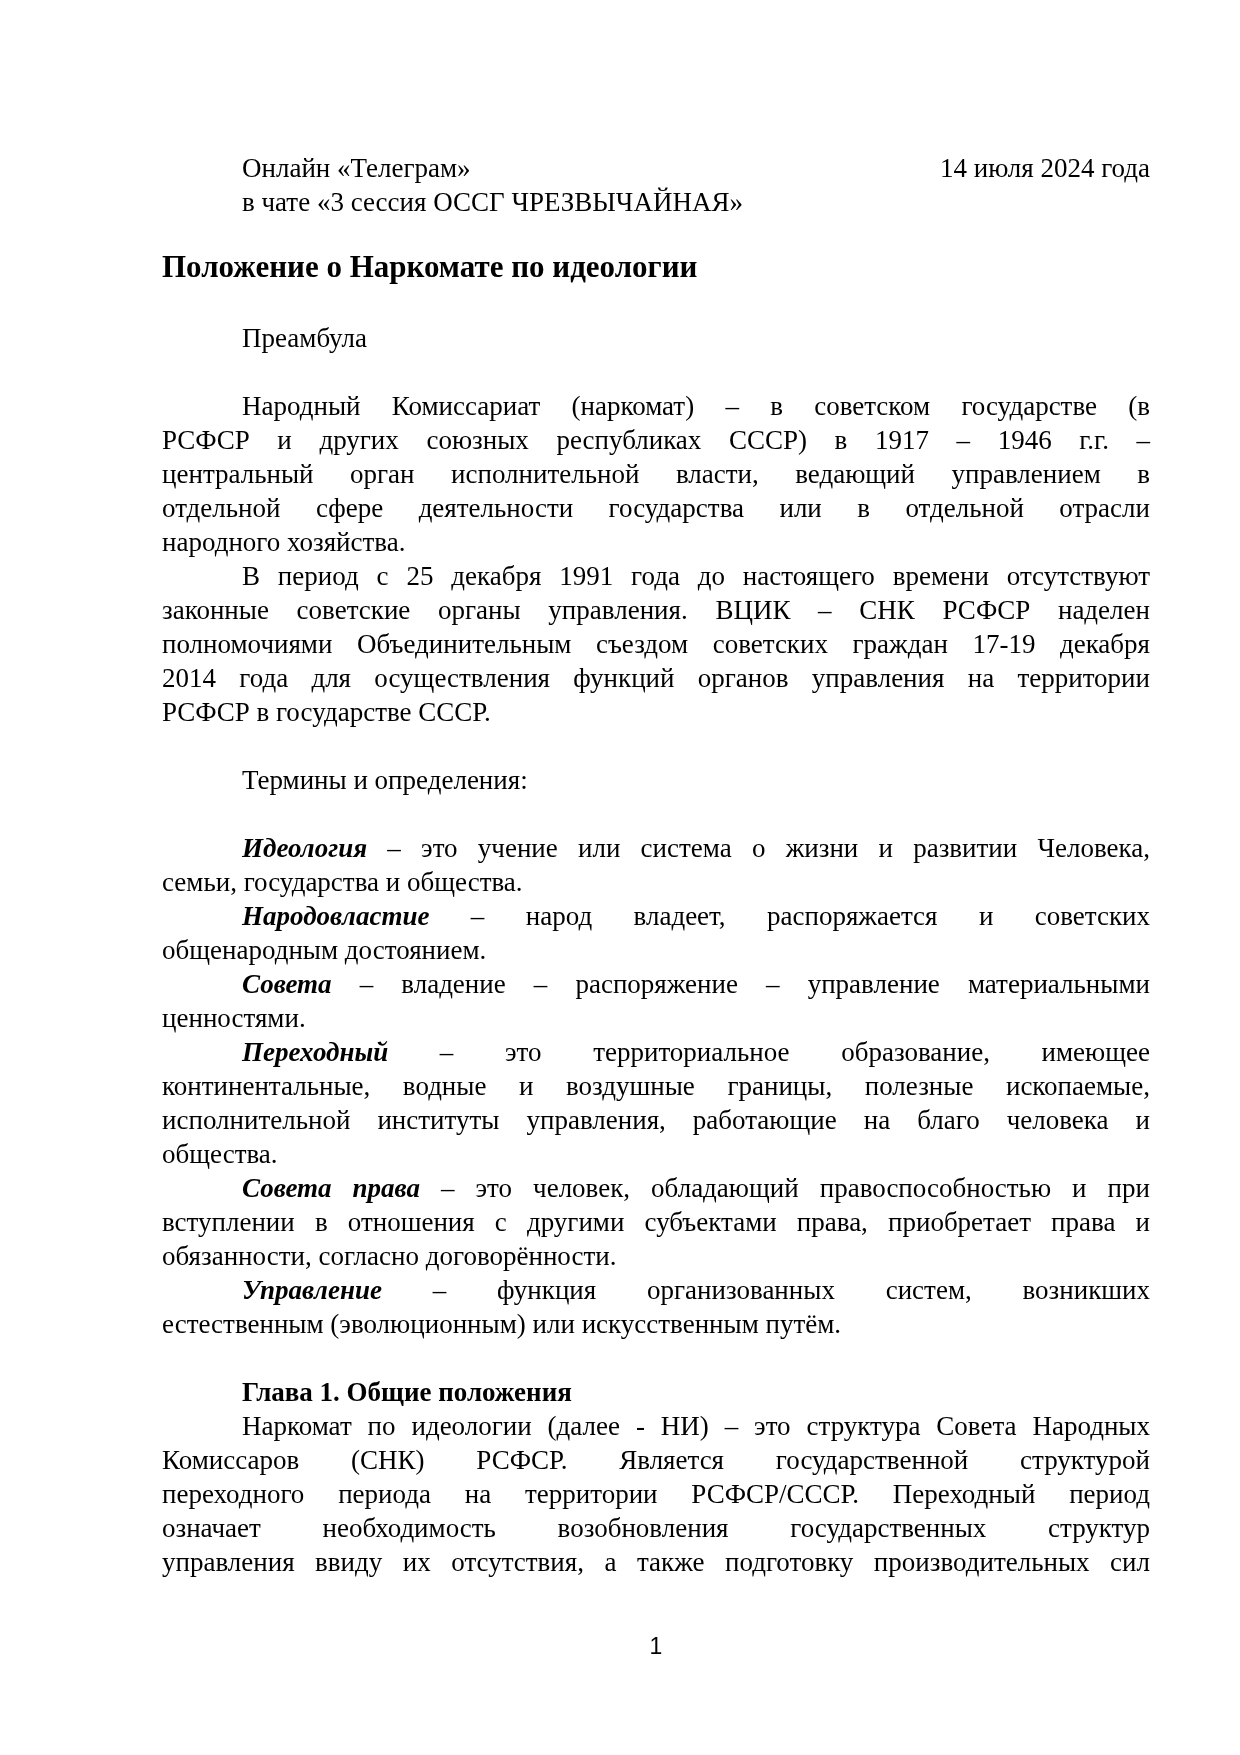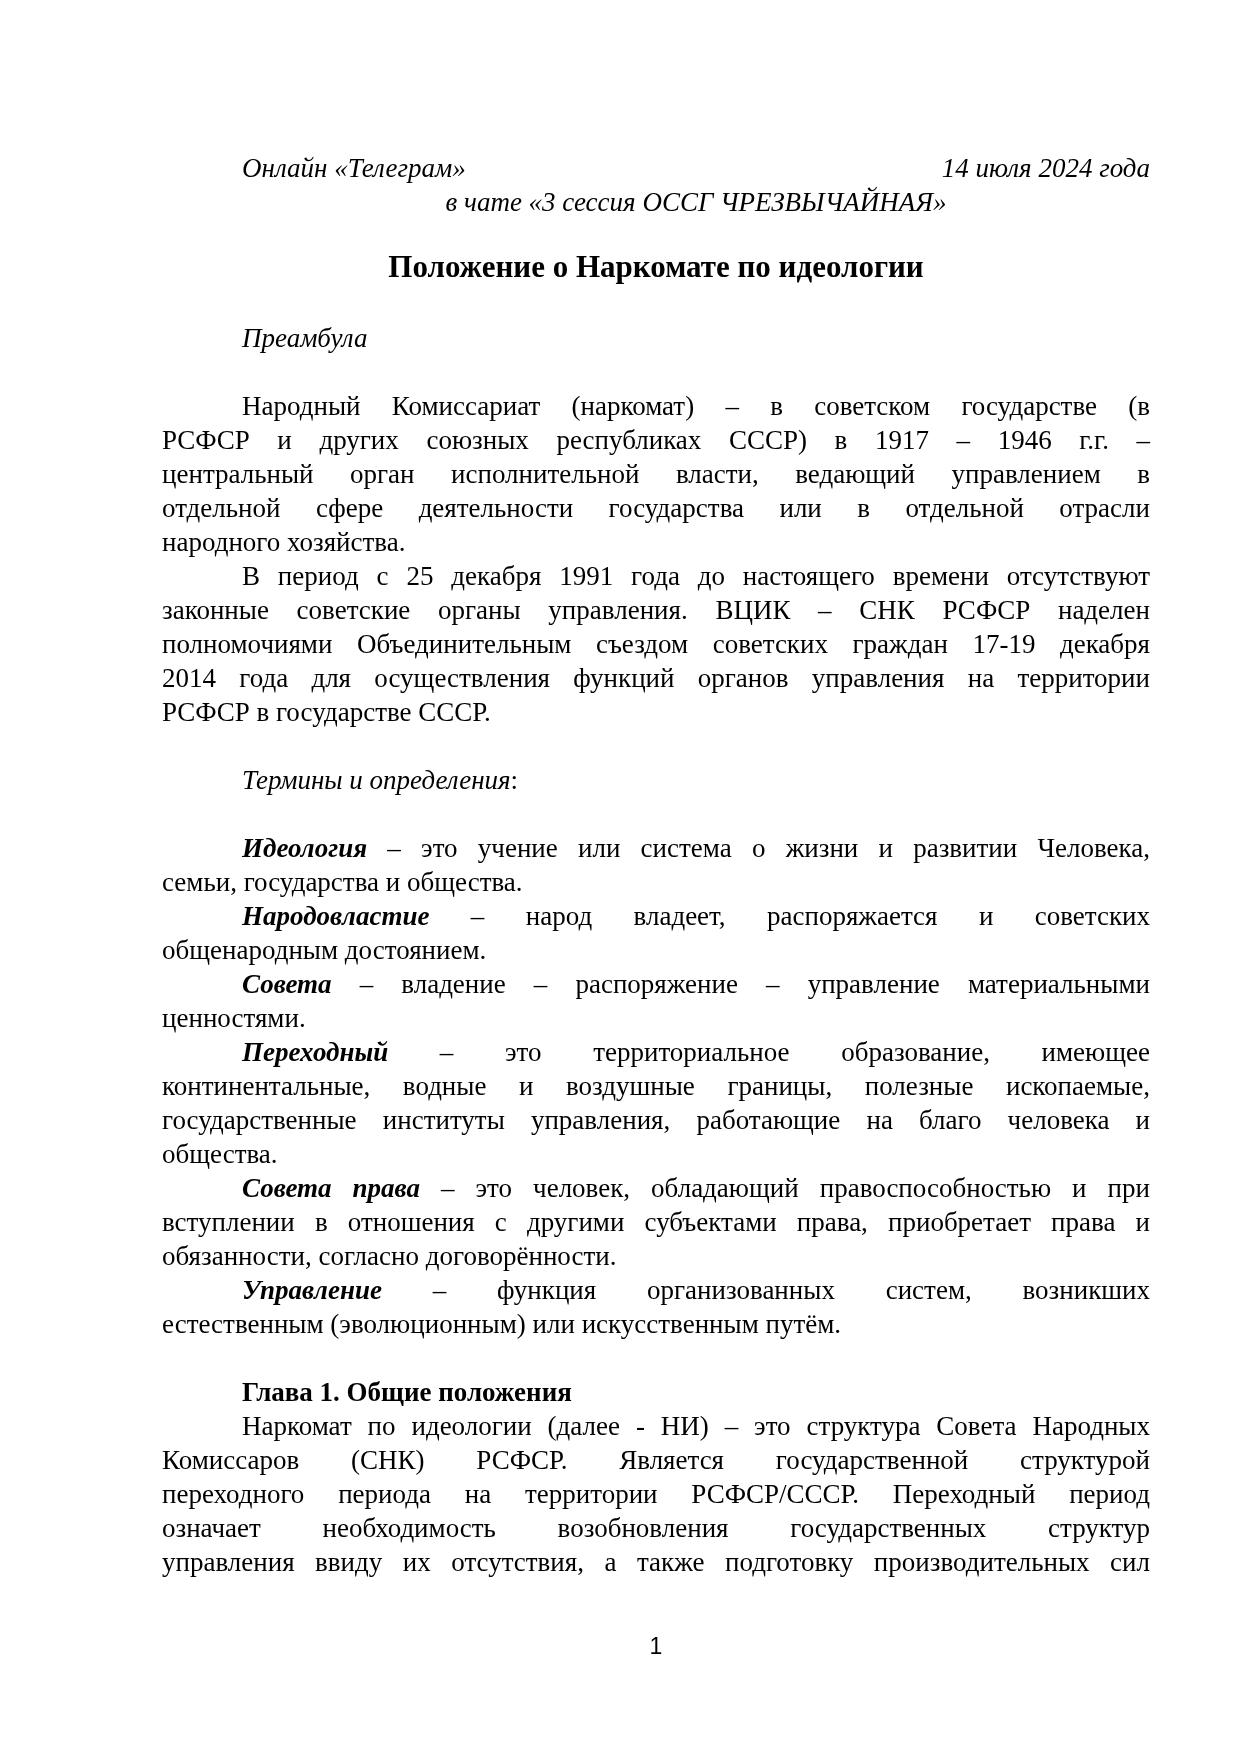--- a/index.html
+++ b/index.html
@@ -13,27 +13,27 @@
   }
   .content{
     position:absolute;left:162px;top:151px;width:988px;
   }
   .line{font-size:27px;line-height:34px;white-space:normal;}
   .hdr-row{
     display:flex;justify-content:space-between;align-items:baseline;
     font-size:27px;line-height:34px;padding-left:80px;
   }
   .n{font-style:normal;font-weight:normal;}
-  .i{font-style:italic;text-align:center;}
+  .i{}
   .b{font-weight:bold;}
   .bi{font-weight:bold;font-style:italic;}
   .doc-title{
     margin:28px 0 10px 0;
     font-size:31px;line-height:40px;font-weight:bold;
-    text-align:center;letter-spacing:0;
+    text-align:left;letter-spacing:0;
   }
   .indent{text-indent:80px;}
   .justify{text-align:justify;text-align-last:justify;}
   .block{margin:0;}
   .block.space{margin-top:34px;}
   .footer{
     position:absolute;top:1632px;left:162px;width:988px;
     text-align:center;
     font-family:"Liberation Sans", "DejaVu Sans", sans-serif;
     font-size:23px;line-height:28px;color:#000000;
@@ -82,21 +82,21 @@
           <div class="line indent justify"><span class="bi">Народовластие</span><span class="n"> – народ владеет, распоряжается и советских</span></div>
           <div class="line"><span class="n">общенародным достоянием.</span></div>
         </div>
         <div class="block">
           <div class="line indent justify"><span class="bi">Совета</span><span class="n"> – владение – распоряжение – управление материальными</span></div>
           <div class="line"><span class="n">ценностями.</span></div>
         </div>
         <div class="block">
           <div class="line indent justify"><span class="bi">Переходный</span><span class="n"> – это территориальное образование, имеющее</span></div>
           <div class="line justify"><span class="n">континентальные, водные и воздушные границы, полезные ископаемые,</span></div>
-          <div class="line justify"><span class="n">государственные институты управления, работающие на благо человека и</span></div>
+          <div class="line justify"><span class="n">исполнительной институты управления, работающие на благо человека и</span></div>
           <div class="line"><span class="n">общества.</span></div>
         </div>
         <div class="block">
           <div class="line indent justify"><span class="bi">Совета права</span><span class="n"> – это человек, обладающий правоспособностью и при</span></div>
           <div class="line justify"><span class="n">вступлении в отношения с другими субъектами права, приобретает права и</span></div>
           <div class="line"><span class="n">обязанности, согласно договорённости.</span></div>
         </div>
         <div class="block">
           <div class="line indent justify"><span class="bi">Управление</span><span class="n"> – функция организованных систем, возникших</span></div>
           <div class="line"><span class="n">естественным (эволюционным) или искусственным путём.</span></div>

